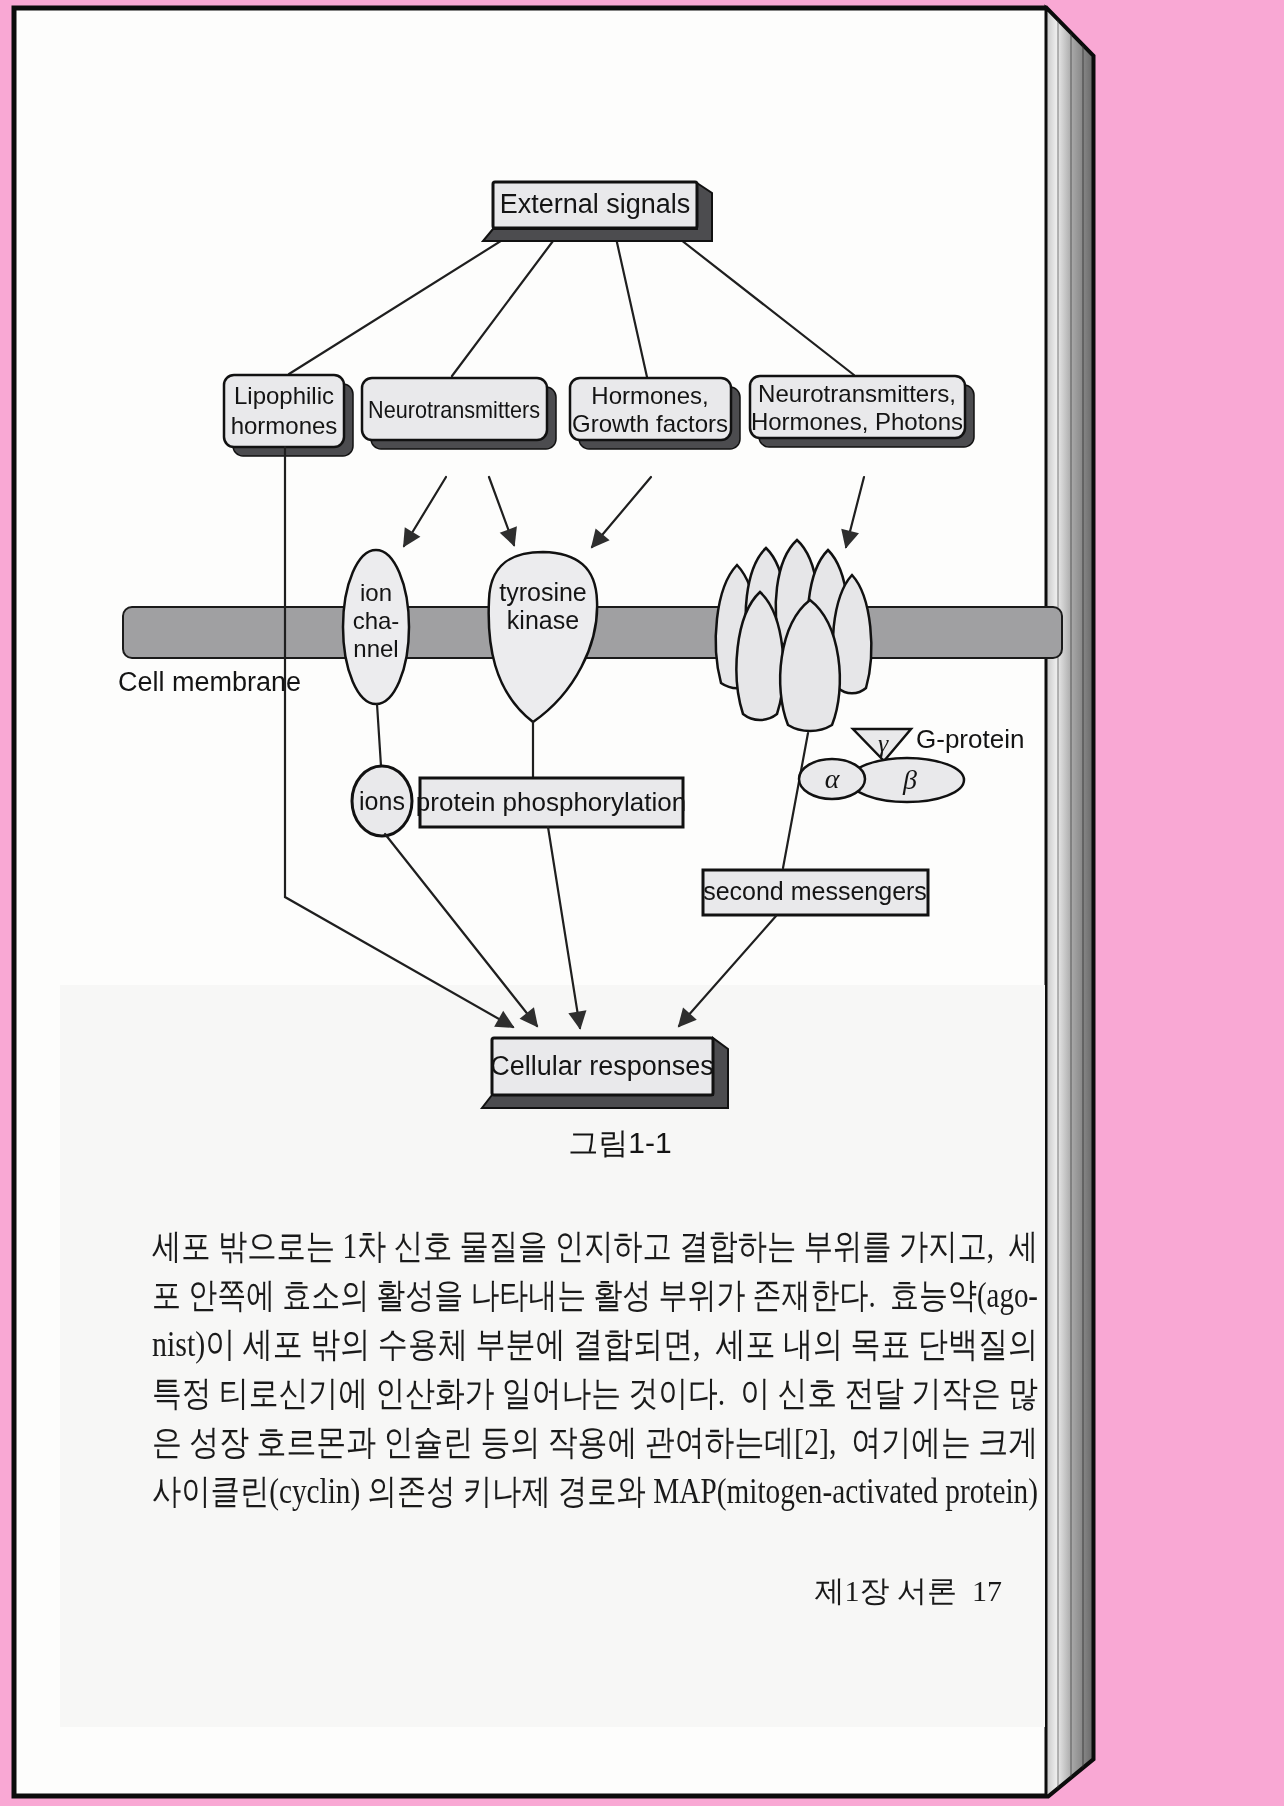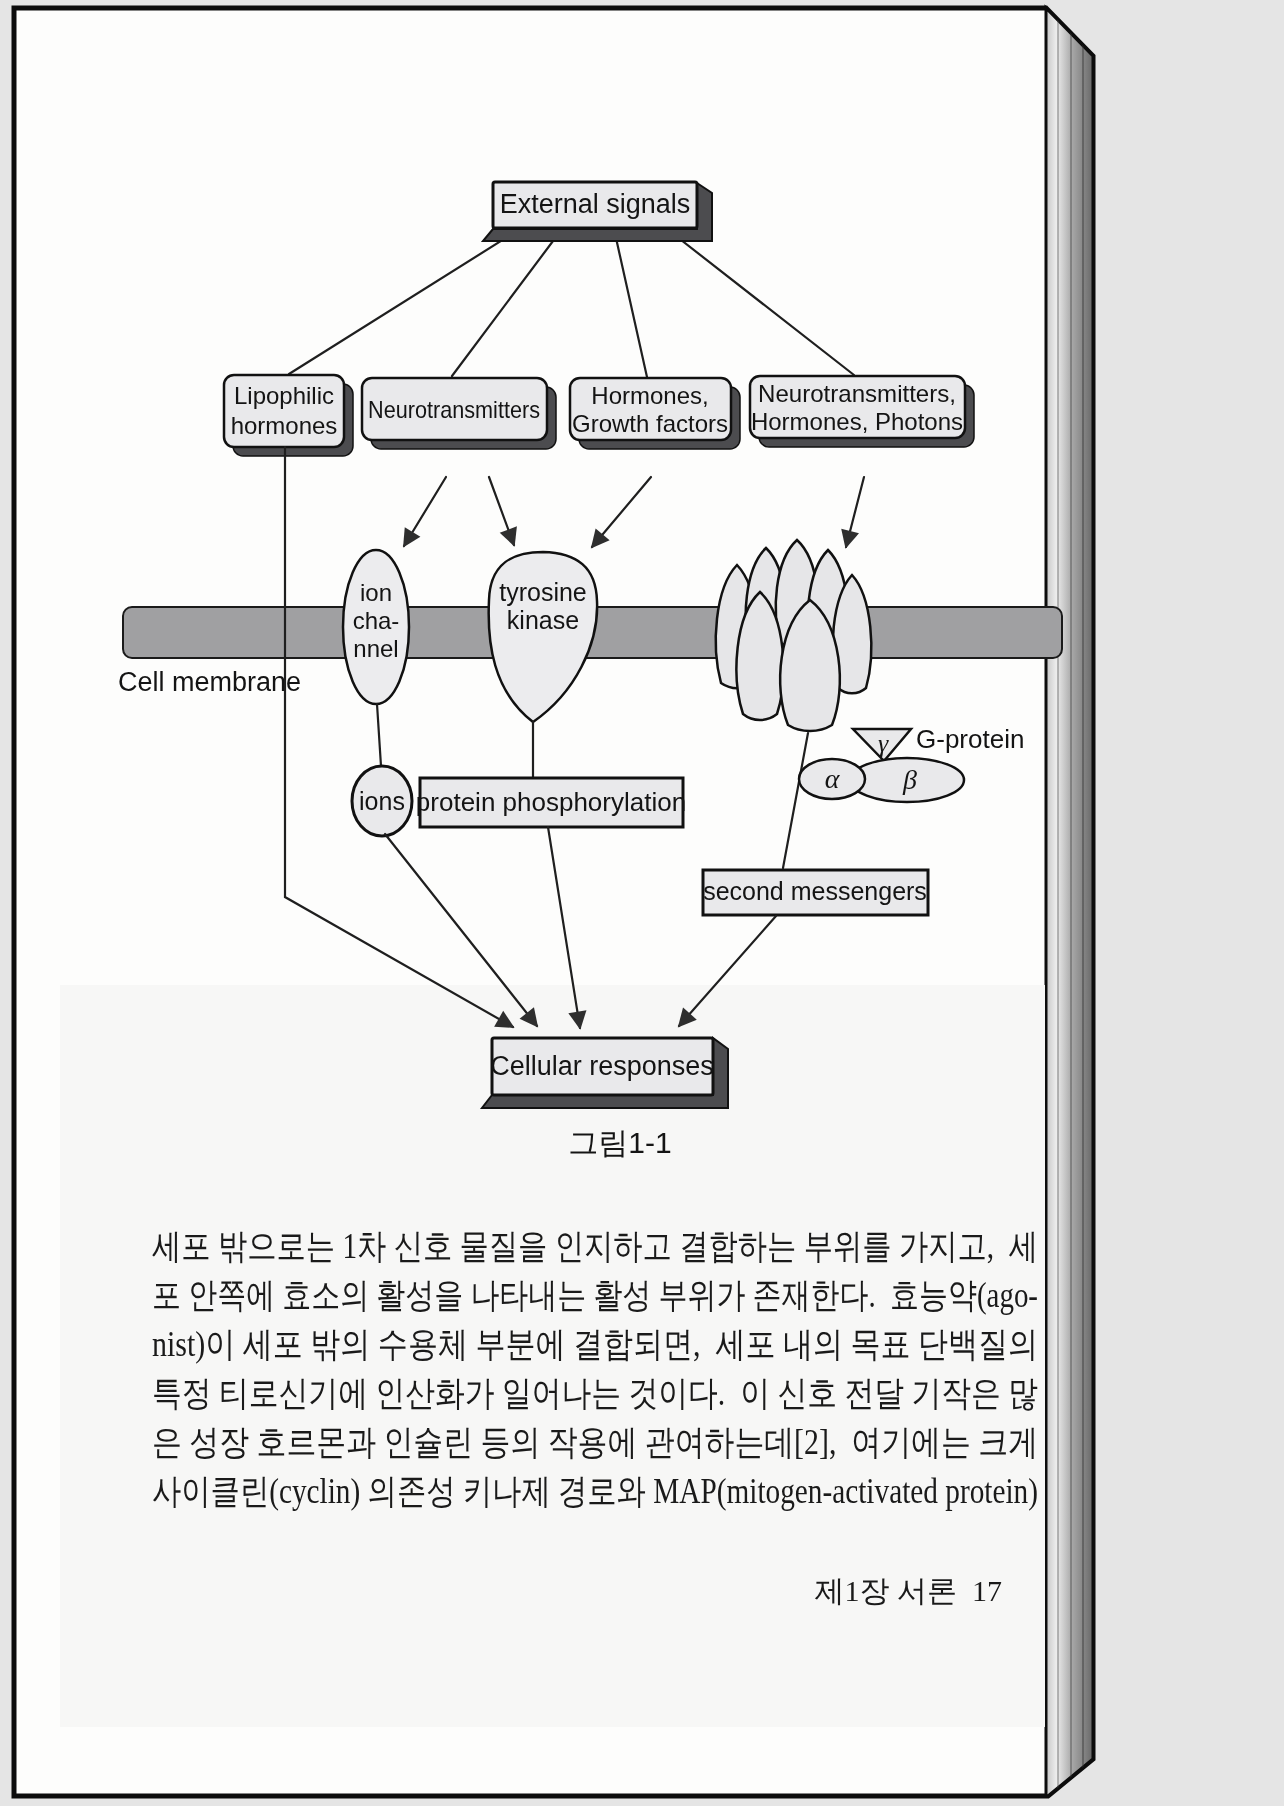--- a/index.html
+++ b/index.html
@@ -1,16 +1,16 @@
 <!DOCTYPE html>
 <html><head>
 <meta charset="utf-8">
 <style>
   html,body{margin:0;padding:0;background:#ffffff;}
-  .stage{position:relative;width:1284px;height:1806px;background:#e5e5e5;overflow:hidden;}
+  .stage{position:relative;width:1284px;height:1806px;background:#f9a8d4;overflow:hidden;}
   svg{display:block;}
   .ts{font-family:"Liberation Sans", sans-serif;fill:#141414;}
   .tsr{font-family:"Liberation Serif", serif;fill:#1a1a1a;}
   .greek{font-family:"Liberation Serif", serif;font-style:italic;fill:#141414;}
   .pre{white-space:pre;}
 </style>
 </head>
 <body>
 
 <div class="stage">

